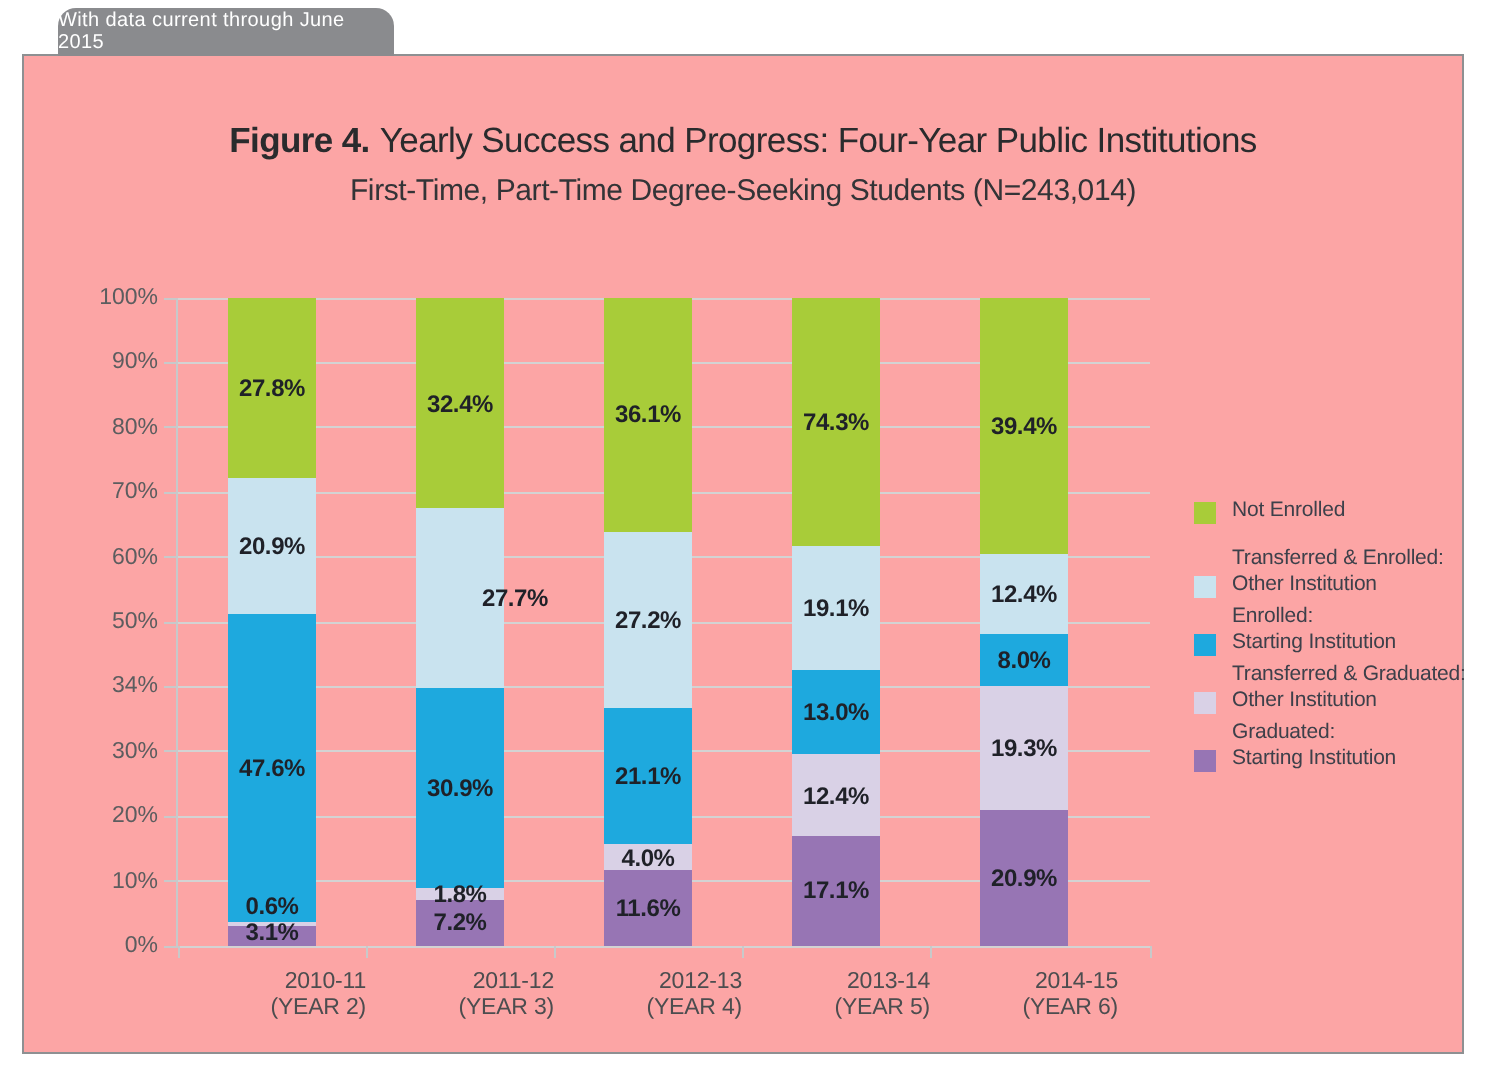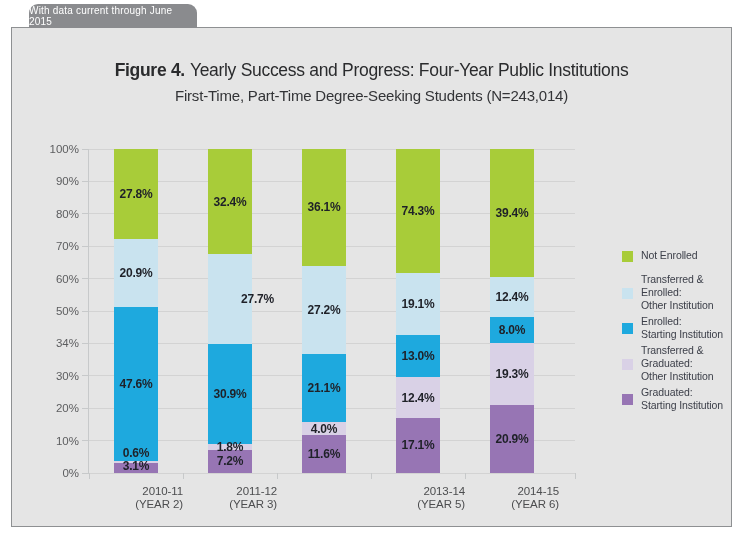--- a/index.html
+++ b/index.html
@@ -2,39 +2,39 @@
 <html><head>
 <meta charset="utf-8">
 <style>
   html,body{margin:0;padding:0;background:#fff;}
   .canvas{position:relative;width:748px;height:542px;background:#fff;overflow:hidden;
           font-family:"Liberation Sans",sans-serif;}
   .tab{position:absolute;left:29px;top:4px;width:168px;height:24px;background:#8a8b8e;
        border-radius:9px 9px 0 0;color:#fff;font-size:10px;letter-spacing:.2px;
        display:flex;align-items:center;justify-content:center;z-index:3;}
   .fbox{position:absolute;left:11px;top:27px;width:721px;height:500px;
-        border:1.5px solid #8e9092;background:#e5e5e5;box-sizing:border-box;}
+        border:1.5px solid #8e9092;background:#fca5a5;box-sizing:border-box;}
   .titles{position:absolute;left:0;right:0;top:32px;text-align:center;color:#2a2b2d;}
   .t1{font-size:17.5px;letter-spacing:-.3px;}
   .t1 b{font-weight:700;margin-right:5px;}
   .t2{font-size:15px;margin-top:6px;letter-spacing:-.2px;color:#333437;}
   .plot{position:absolute;left:77px;top:121px;width:486px;height:324px;}
   .gridline{position:absolute;left:0;width:486px;height:1px;z-index:0;}
   .yaxisline{position:absolute;left:-1px;top:0;width:1px;height:324px;z-index:0;}
   .ytick{position:absolute;left:-7px;width:7px;height:1px;}
   .ylab{position:absolute;right:calc(100% + 10px);transform:translateY(-50%);
         font-size:11.5px;color:#5c5d5f;white-space:nowrap;}
   .seg{position:absolute;width:44px;z-index:1;}
   .dlab{position:absolute;width:64px;text-align:center;font-size:12px;font-weight:700;
         letter-spacing:-.2px;color:#1f2128;z-index:2;height:14px;line-height:14px;}
   .xtick{position:absolute;top:100%;width:1px;height:6px;}
   .xlab{position:absolute;top:calc(100% + 12px);width:94px;text-align:right;
         font-size:11.5px;color:#4c4d4f;line-height:13px;letter-spacing:-.1px;}
   .legend{position:absolute;left:585px;top:222px;width:140px;}
-  .litem{display:flex;align-items:center;margin-left:25px;}
+  .litem{display:flex;align-items:flex-end;}
   .sw{width:11px;height:11px;margin-right:8px;flex:none;margin-top:0;}
   .ltext{font-size:10.5px;line-height:13px;color:#3d404a;letter-spacing:-.1px;margin-top:-1px;}
 </style>
 </head>
 <body>
 
 <div class="canvas">
   <div class="tab">
     <span>With data current through June 2015</span>
   </div>
@@ -115,20 +115,24 @@
         <div class="seg" style="left: 213px; bottom: 0px; height: 37.584px; background: rgb(151, 117, 180);"></div>
         <div class="dlab" style="left: 203px; bottom: 11.792px; color: rgb(31, 33, 40);">11.6%</div>
         <div class="seg" style="left: 213px; bottom: 37.584px; height: 12.96px; background: rgb(217, 209, 230);"></div>
         <div class="dlab" style="left: 203px; bottom: 37.064px; color: rgb(31, 33, 40);">4.0%</div>
         <div class="seg" style="left: 213px; bottom: 50.544px; height: 68.364px; background: rgb(30, 169, 222);"></div>
         <div class="dlab" style="left: 203px; bottom: 77.726px; color: rgb(31, 33, 40);">21.1%</div>
         <div class="seg" style="left: 213px; bottom: 118.908px; height: 88.128px; background: rgb(201, 227, 239);"></div>
         <div class="dlab" style="left: 203px; bottom: 155.972px; color: rgb(31, 33, 40);">27.2%</div>
         <div class="seg" style="left: 213px; bottom: 207.036px; height: 116.964px; background: rgb(168, 204, 57);"></div>
         <div class="dlab" style="left: 203px; bottom: 258.518px; color: rgb(31, 33, 40);">36.1%</div>
+        <div class="xlab" style="left: 188px; color: rgb(76, 77, 79);">
+          <div class="">2012-13</div>
+          <div class="">(YEAR 4)</div>
+        </div>
         <div class="seg" style="left: 307px; bottom: 0px; height: 55.404px; background: rgb(151, 117, 180);"></div>
         <div class="dlab" style="left: 297px; bottom: 20.702px; color: rgb(31, 33, 40);">17.1%</div>
         <div class="seg" style="left: 307px; bottom: 55.404px; height: 40.176px; background: rgb(217, 209, 230);"></div>
         <div class="dlab" style="left: 297px; bottom: 68.492px; color: rgb(31, 33, 40);">12.4%</div>
         <div class="seg" style="left: 307px; bottom: 95.58px; height: 42.12px; background: rgb(30, 169, 222);"></div>
         <div class="dlab" style="left: 297px; bottom: 109.64px; color: rgb(31, 33, 40);">13.0%</div>
         <div class="seg" style="left: 307px; bottom: 137.7px; height: 61.884px; background: rgb(201, 227, 239);"></div>
         <div class="dlab" style="left: 297px; bottom: 161.642px; color: rgb(31, 33, 40);">19.1%</div>
         <div class="seg" style="left: 307px; bottom: 199.584px; height: 124.416px; background: rgb(168, 204, 57);"></div>
         <div class="dlab" style="left: 297px; bottom: 254.792px; color: rgb(31, 33, 40);">74.3%</div>

